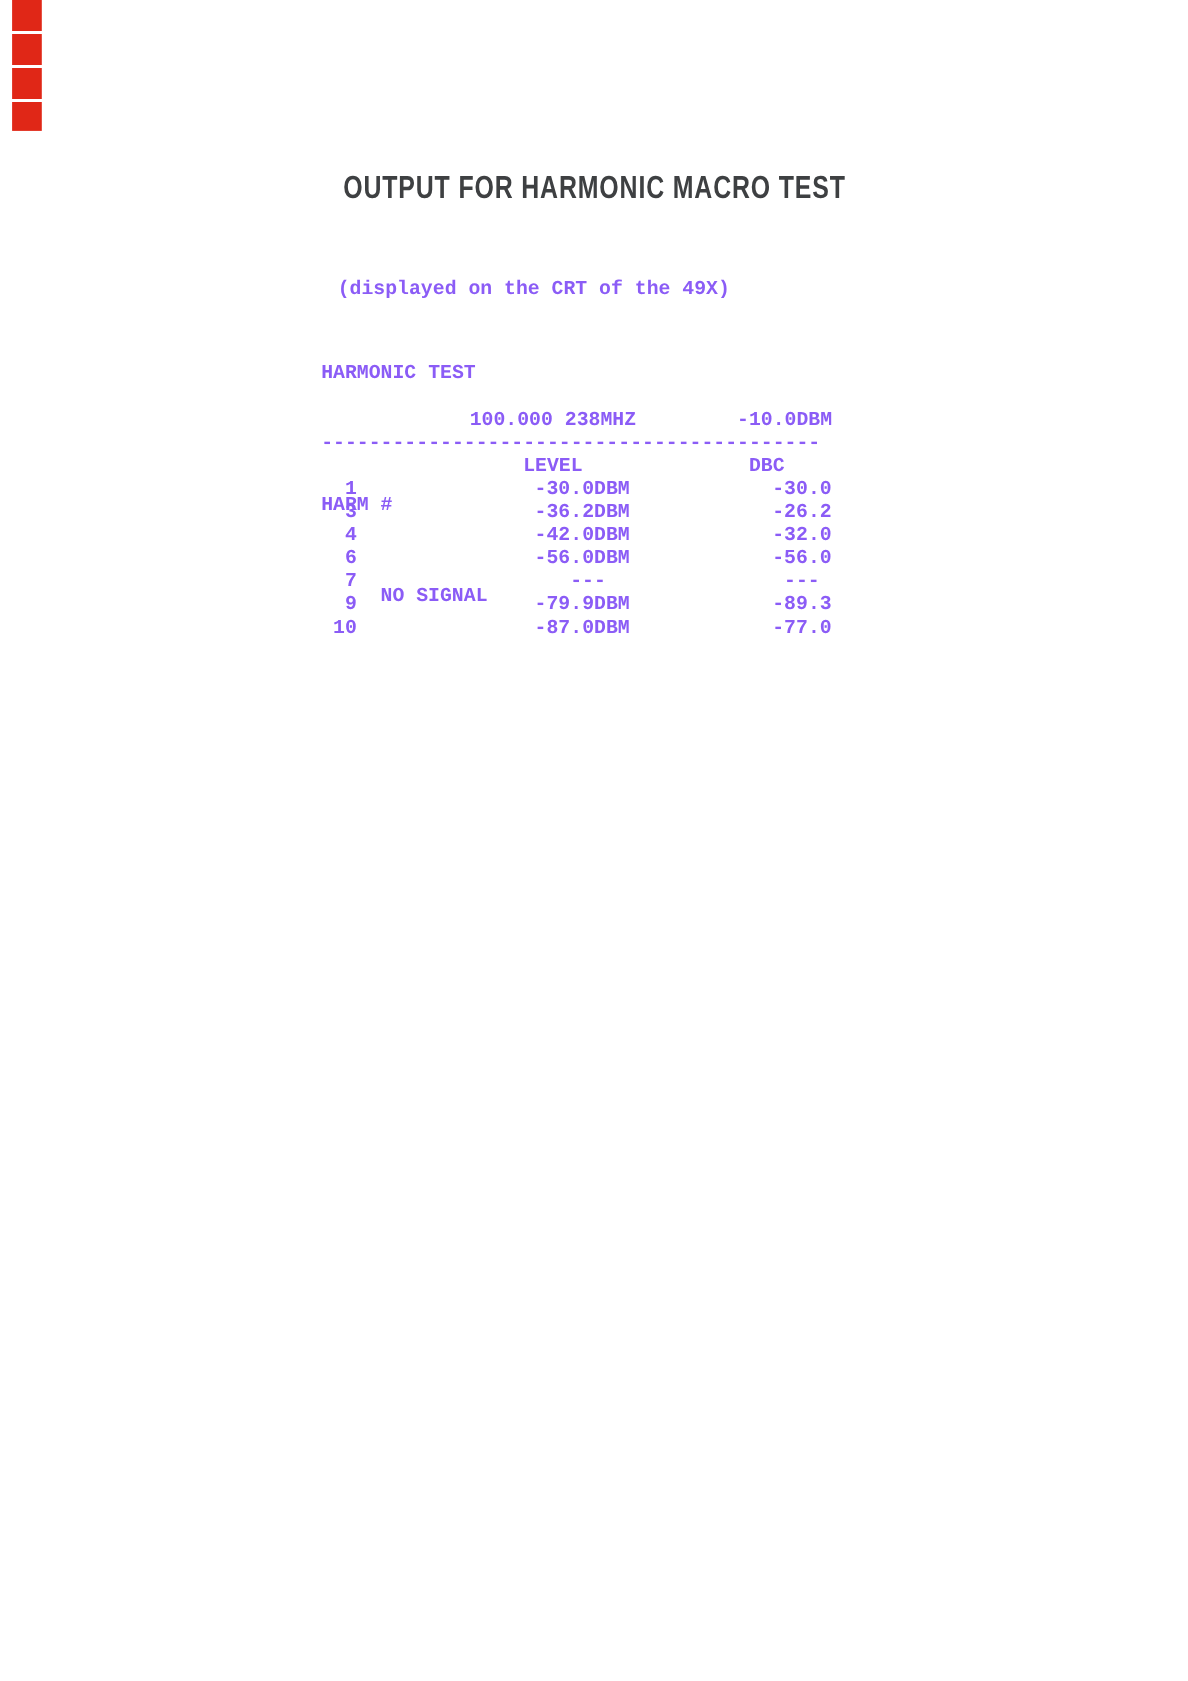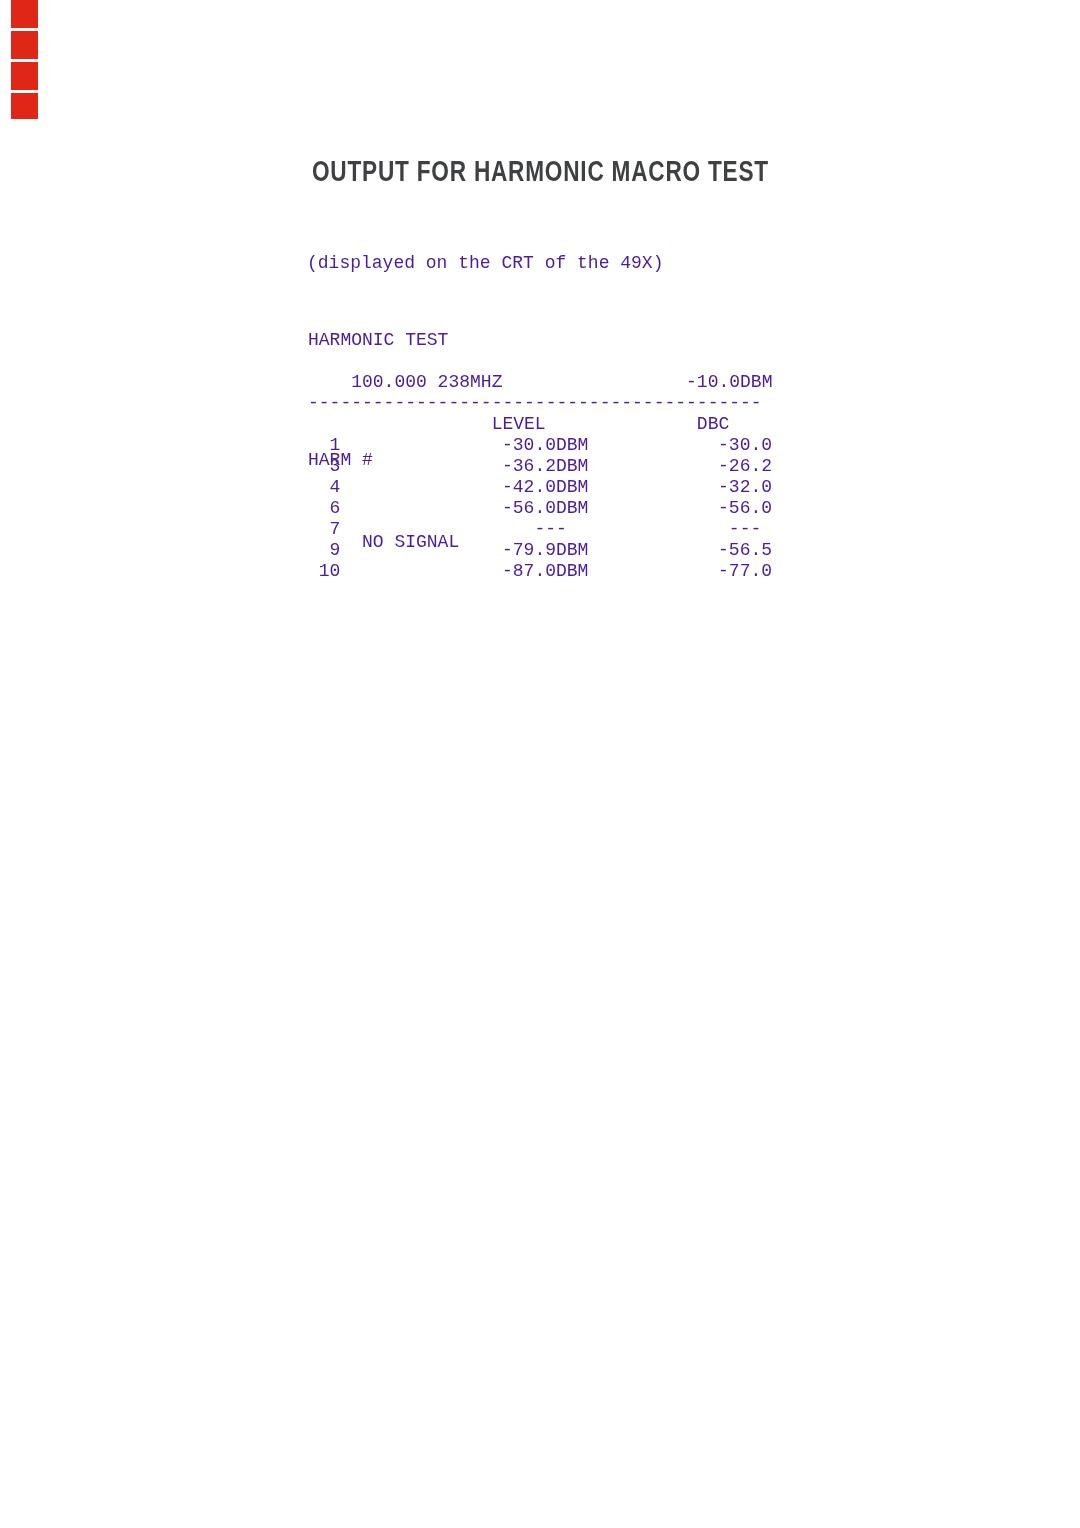--- a/index.html
+++ b/index.html
@@ -32,49 +32,50 @@
     line-height:29px;
     letter-spacing:1px;
     color:#3e4042;
     white-space:nowrap;
     transform:scaleX(0.78);
     transform-origin:left top;
   }
 
   .mono{
     font-family:"Liberation Mono", "DejaVu Sans Mono", monospace;
-    color:#4c1d95;
+    color:#8b5cf6;
+    font-weight:bold;
   }
 
   .subtitle{
     position:absolute;
     left:307px;top:252px;
     font-size:18px;
     line-height:22px;
     white-space:nowrap;
   }
 
   .crt{
     position:absolute;
-    left:308px;top:330px;
+    left:292px;top:330px;
     font-size:18px;
     line-height:21px;
     white-space:nowrap;
   }
   .line{display:block;height:21px;}
   .line span{
     display:inline-block;
     vertical-align:top;
     box-sizing:border-box;
     white-space:pre;
   }
   .w17{width:17ch;margin-top:36px;}
   .w19{width:19ch;}
   .w34{width:34ch;}
-  .w35{width:35ch;}
+  .w35{width:35ch;text-align:center;}
   .ind4{padding-left:4ch;}
   .c-harm{width:3ch;text-align:right;}
   .c-note{width:12ch;padding-left:2ch;margin-top:13px;}
   .c-level{width:20ch;margin-left:32px;}
   .pad3{padding-left:3ch;}
   .pad1{padding-left:1ch;}
 </style>
 </head>
 <body>
 
@@ -91,18 +92,18 @@
     <div class="line"></div>
     <div class="line"><span class="w35 ind4">100.000 238MHZ</span><span>-10.0DBM</span></div>
     <div class="line">------------------------------------------</div>
     <div class="line"><span class="w17">HARM #</span><span class="w19">LEVEL</span><span>DBC</span></div>
     <div>
         <div class="line"><span class="c-harm">1</span><span class="c-note"></span><span class="c-level">-30.0DBM</span><span>-30.0</span></div>
         <div class="line"><span class="c-harm">3</span><span class="c-note"></span><span class="c-level">-36.2DBM</span><span>-26.2</span></div>
         <div class="line"><span class="c-harm">4</span><span class="c-note"></span><span class="c-level">-42.0DBM</span><span>-32.0</span></div>
         <div class="line"><span class="c-harm">6</span><span class="c-note"></span><span class="c-level">-56.0DBM</span><span>-56.0</span></div>
         <div class="line"><span class="c-harm">7</span><span class="c-note">NO SIGNAL</span><span class="c-level pad3">---</span><span class="pad1">---</span></div>
-        <div class="line"><span class="c-harm">9</span><span class="c-note"></span><span class="c-level">-79.9DBM</span><span>-56.5</span></div>
+        <div class="line"><span class="c-harm">9</span><span class="c-note"></span><span class="c-level">-79.9DBM</span><span>-89.3</span></div>
         <div class="line"><span class="c-harm">10</span><span class="c-note"></span><span class="c-level">-87.0DBM</span><span>-77.0</span></div>
       </div>
   </div>
 
 </div>
 
 </body></html>

